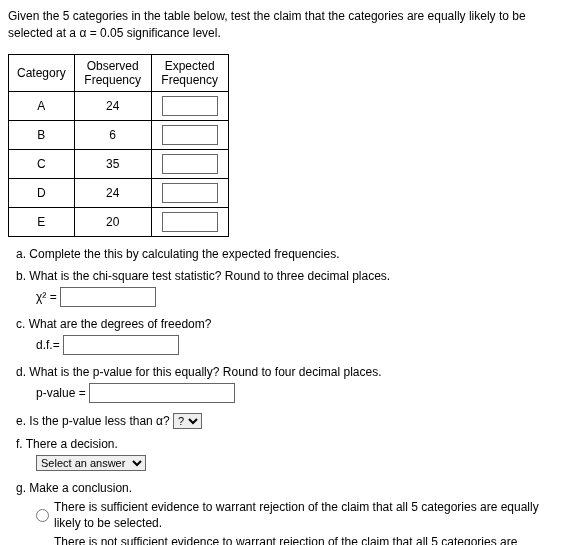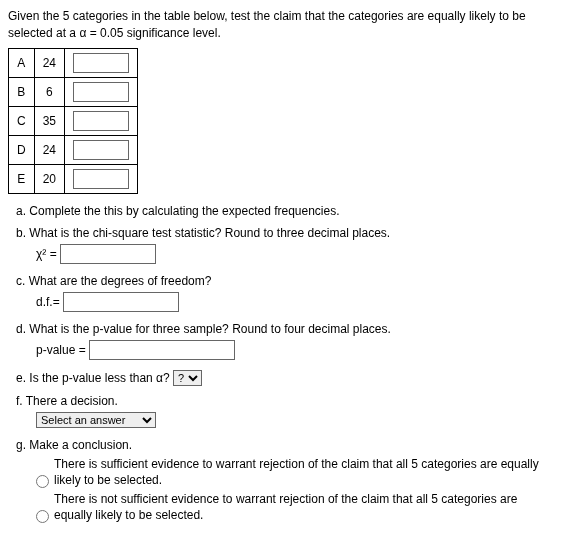--- a/index.html
+++ b/index.html
@@ -1,38 +1,43 @@
 <!DOCTYPE html>
 <html><head>
 <meta charset="utf-8">
 <style>
   body{font-family:Arial,sans-serif;font-size:12px;margin:8px;color:#000;width:549px}
-  .intro{margin-bottom:6px;line-height:1.4}
+  .intro{margin-bottom:12px;line-height:1.4}
   table{border-collapse:collapse;margin-bottom:10px}
   th,td{border:1px solid #000;padding:4px 8px;text-align:center;font-weight:normal;font-size:12px}
   th{font-weight:normal}
   input[type=text]{border:1px solid #666;height:16px;font-size:12px;padding:1px 2px}
   .cell-in{width:50px}
   .q{margin:8px 0 4px 8px}
   .sub{margin:4px 0 10px 28px}
   select{font-size:11px;border:1px solid #666}
   .italic{}
-  .radio-row{display:flex;align-items:flex-end;margin:3px 0 3px 28px;line-height:1.35}
+  .radio-row{display:flex;align-items:center;margin:3px 0 3px 28px;line-height:1.35}
   .radio-row input{margin:2px 5px 0 0;flex-shrink:0}
   .radio-row span{flex:1}
 </style>
 </head>
 <body>
 
 <div class="intro">
   <span>Given the 5 categories in the table below, test the claim that the categories are equally likely to be selected at a </span><span>α = 0.05</span><span> significance level.</span>
 </div>
 
 <table>
   <tbody>
+      <tr>
+    <th>Category</th>
+    <th style="width:60px">Observed Frequency</th>
+    <th style="width:60px">Expected Frequency</th>
+  </tr>
   <tr>
         <td>A</td>
         <td>24</td>
         <td><input type="text" class="cell-in" style=""></td>
       </tr>
   <tr>
         <td>B</td>
         <td>6</td>
         <td><input type="text" class="cell-in" style=""></td>
       </tr>
@@ -59,33 +64,33 @@
 <div class="q"><span>b. What is the chi-square test statistic? </span><span class="italic">Round to three decimal places.</span></div>
 <div class="sub">
   <span>χ² = </span><input type="text" style="width: 90px;">
 </div>
 
 <div class="q">c. What are the degrees of freedom?</div>
 <div class="sub">
   <span>d.f.= </span><input type="text" style="width: 110px;">
 </div>
 
-<div class="q"><span>d. What is the </span><span class="italic">p</span><span>-value for three sample? </span><span class="italic">Round to four decimal places.</span></div>
+<div class="q"><span>d. What is the </span><span class="italic">p</span><span>-value for this equally? </span><span class="italic">Round to four decimal places.</span></div>
 <div class="sub">
   <span>p-value = </span><input type="text" style="width: 140px;">
 </div>
 
 <div class="q">
   <span>e. Is the </span><span class="italic">p</span><span>-value less than </span><span class="italic">α</span><span>? </span>
   <select><option>?</option></select>
 </div>
 
 <div class="q">f. There a decision.</div>
 <div class="sub" style="margin-top:0">
-  <select style="width:120px"><option>Select an answer</option></select>
+  <select style="width:110px"><option>Select an answer</option></select>
 </div>
 
 <div class="q">g. Make a conclusion.</div>
 <div class="radio-row">
     <input type="radio" name="g" style="">
     <span>There is sufficient evidence to warrant rejection of the claim that all 5 categories are equally likely to be selected.</span>
   </div>
 <div class="radio-row">
     <input type="radio" name="g" style="">
     <span>There is not sufficient evidence to warrant rejection of the claim that all 5 categories are equally likely to be selected.</span>

